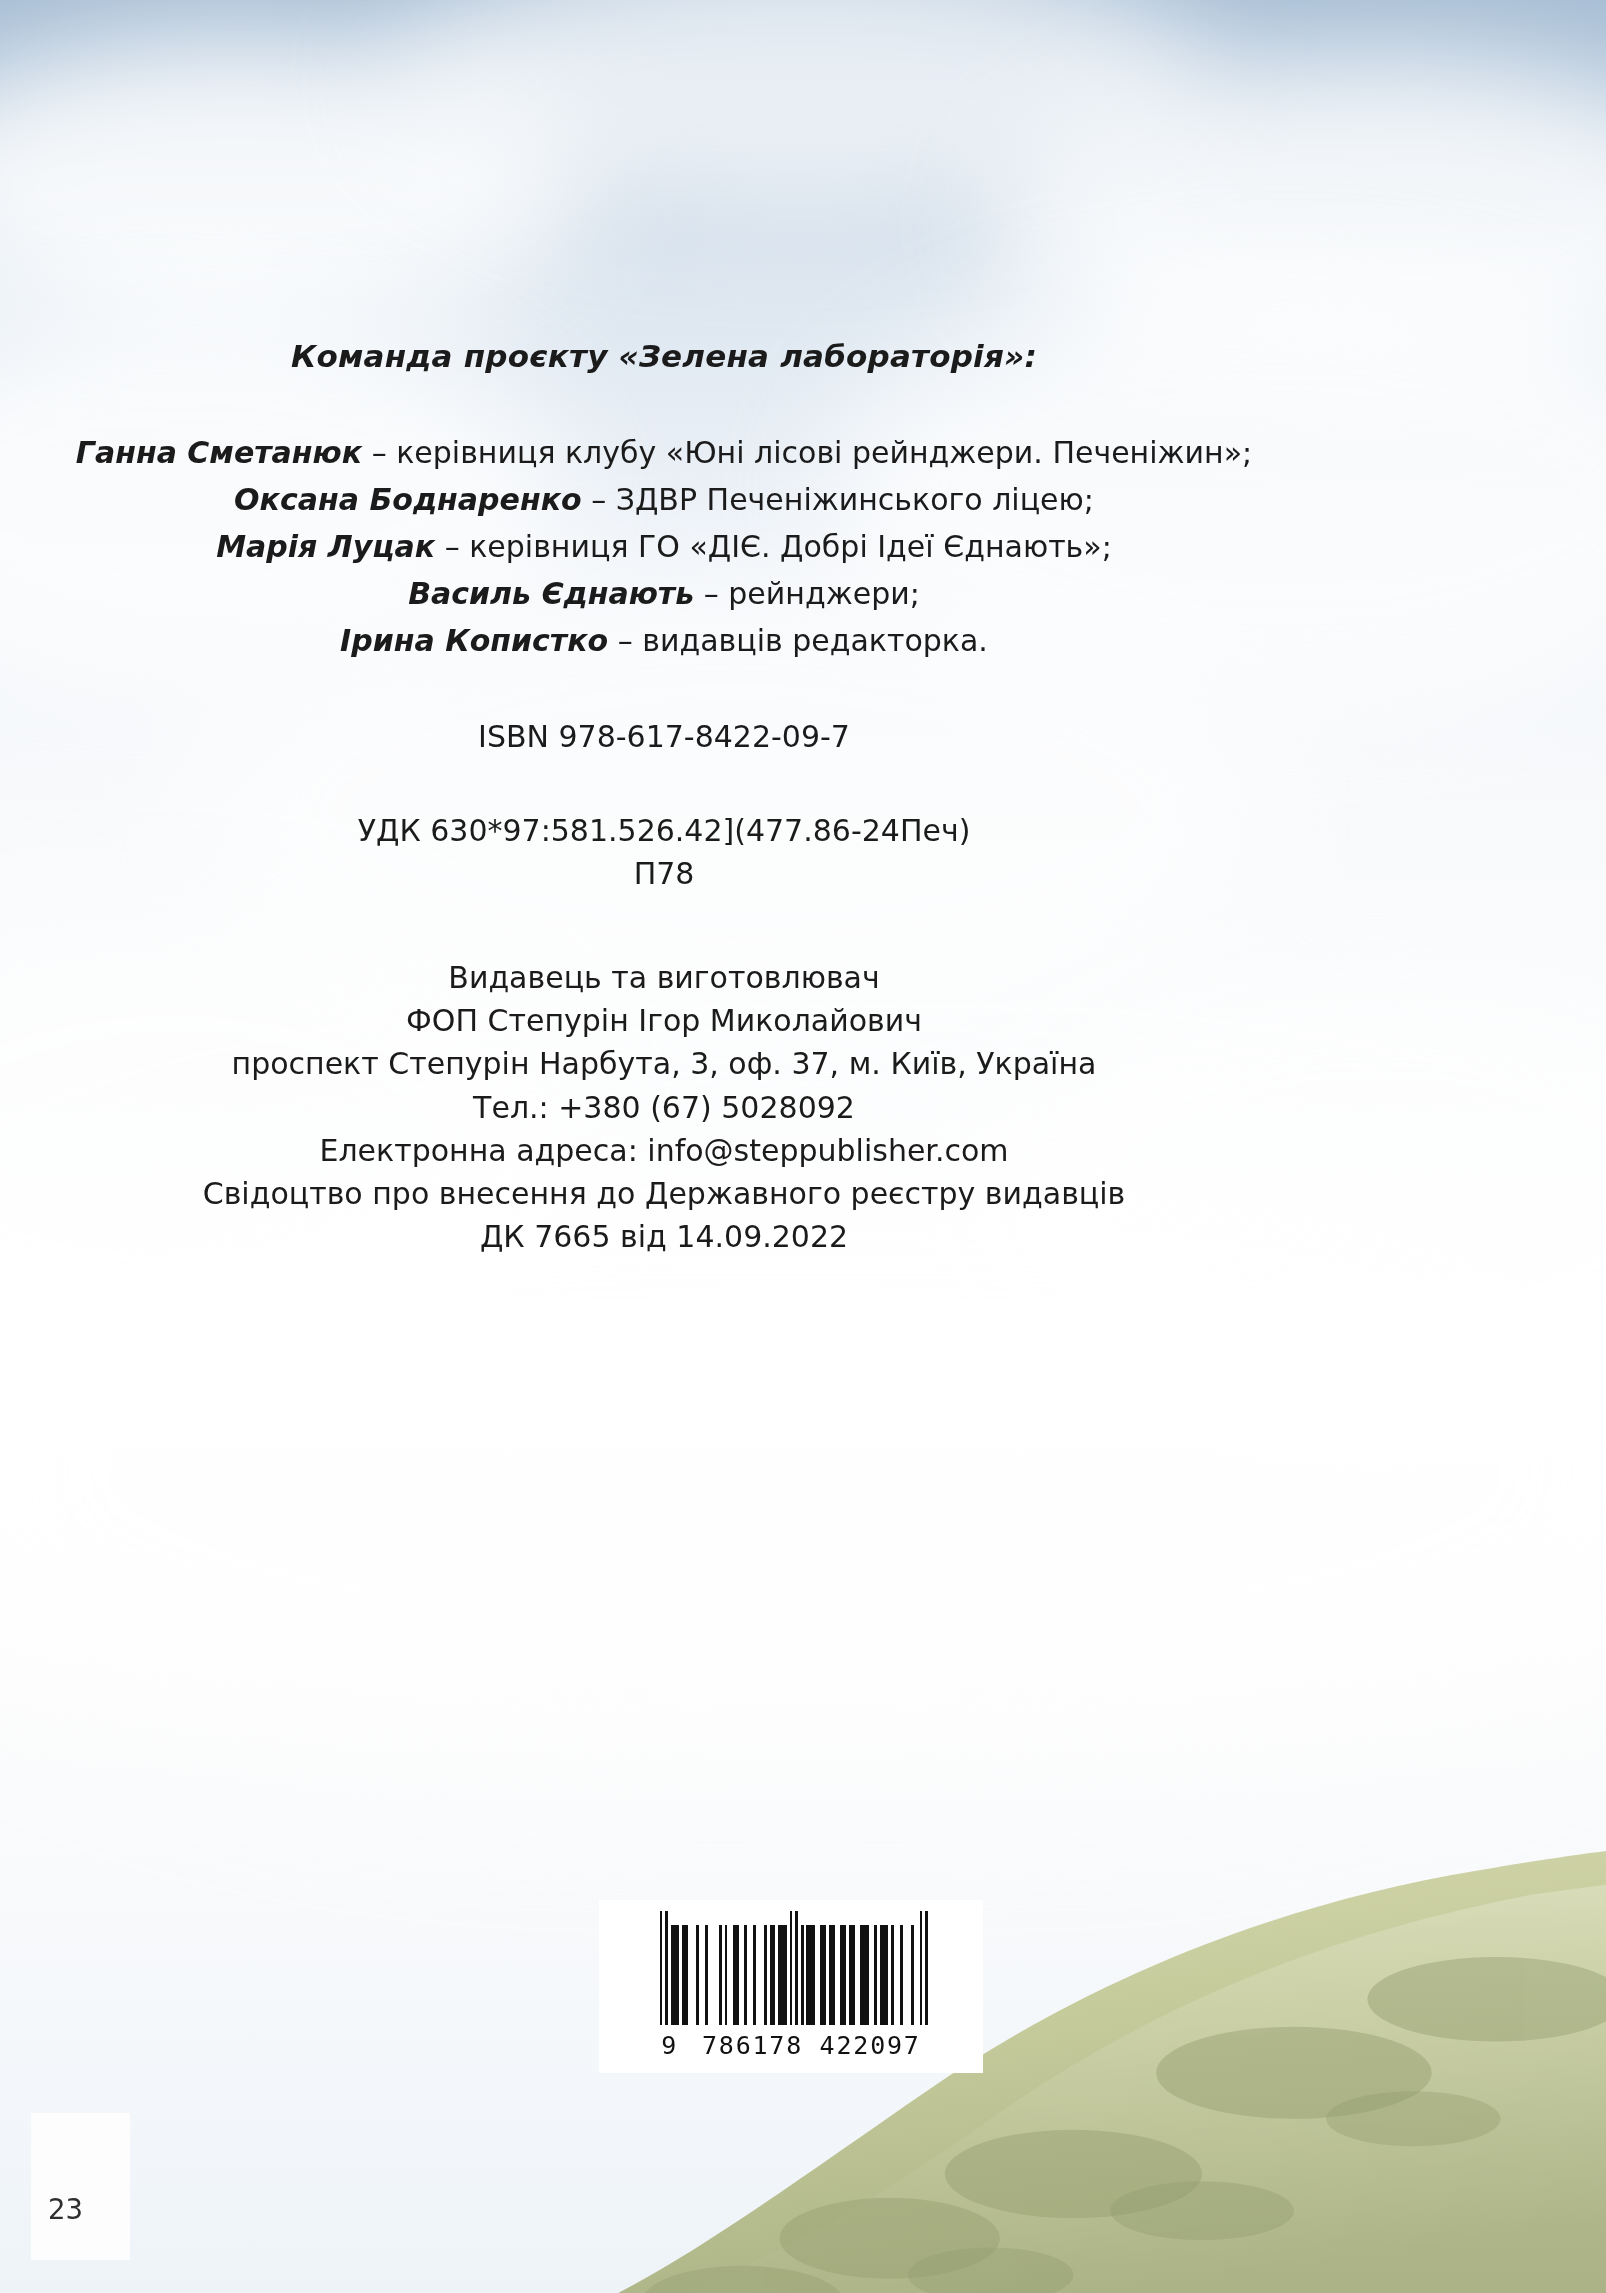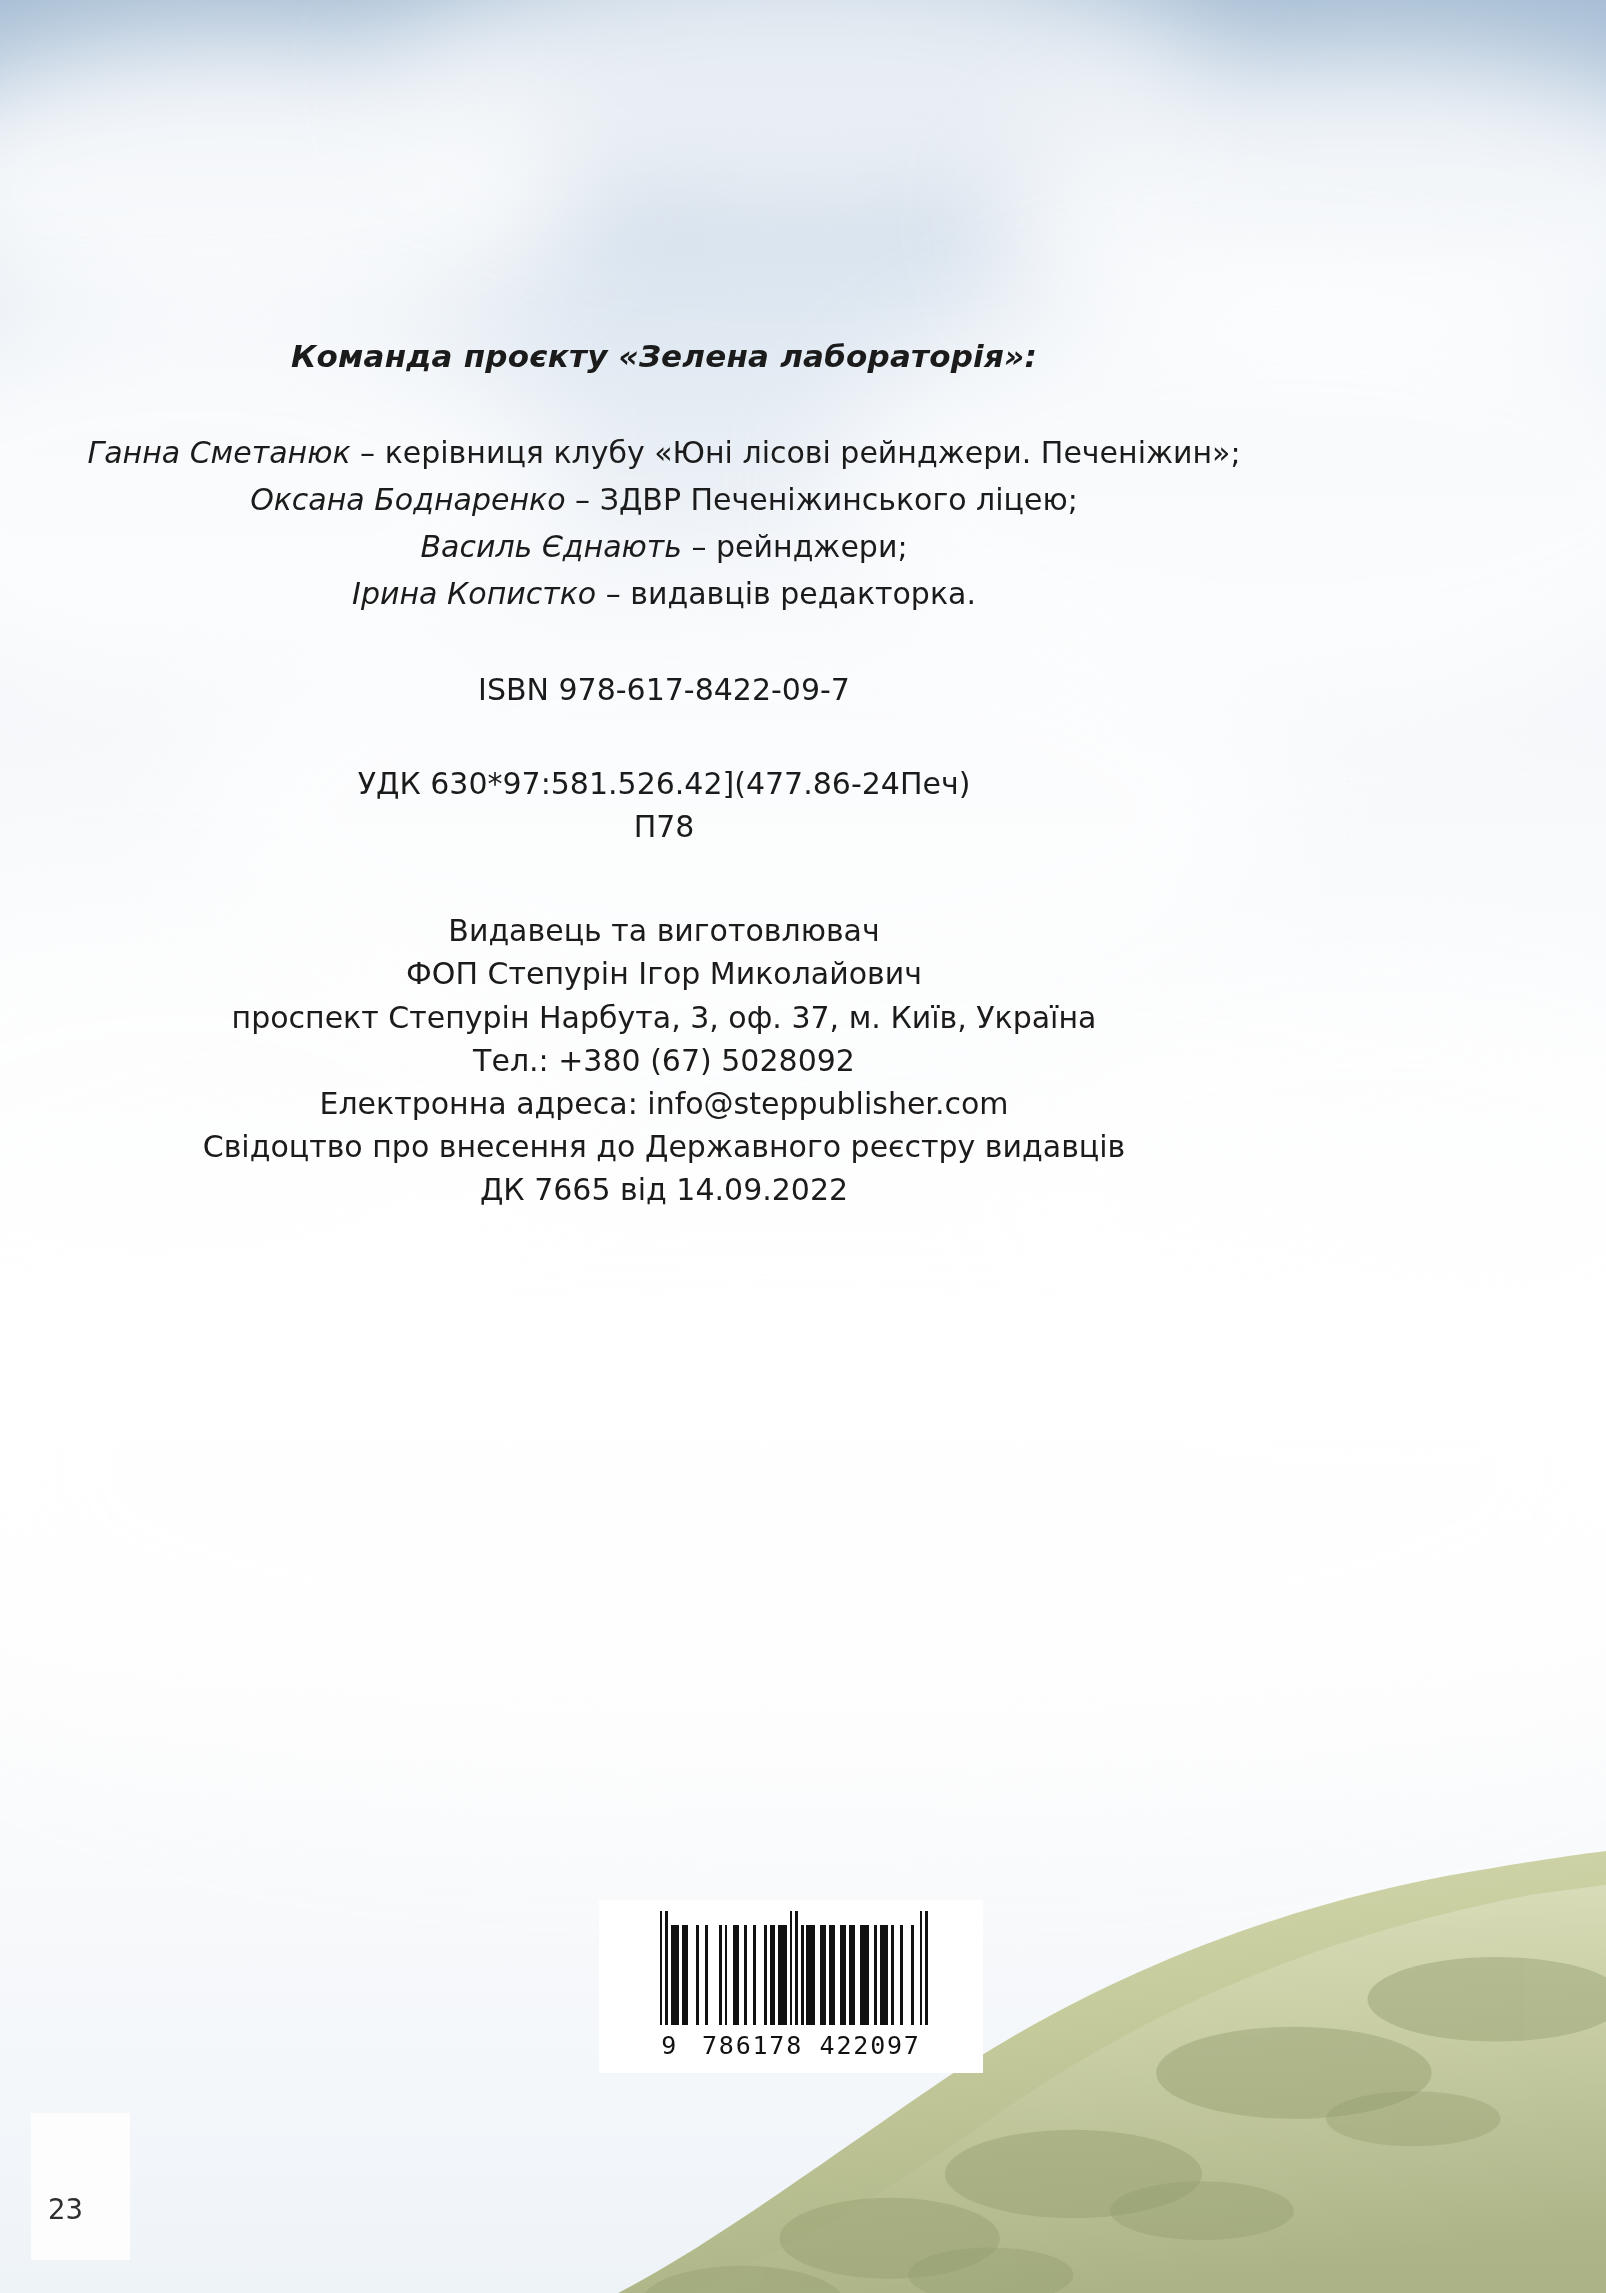--- a/index.html
+++ b/index.html
@@ -112,21 +112,21 @@
   .credit-list {
     font-size: 30px;
     line-height: 1.44;
     margin: 0;
     padding: 0;
     list-style: none;
   }
   .credit-list li { margin: 0 0 3.7px 0; }
   .credit-list .nm {
     font-style: italic;
-    font-weight: normal;
+    font-weight: bold;
   }
 
   .isbn {
     font-size: 30px;
     margin-top: 57px;
   }
 
   .udk {
     font-size: 30px;
     margin-top: 55px;
@@ -236,20 +236,24 @@
     <ul class="credit-list">
       <li>
         <span class="nm">Ганна Сметанюк</span>
         <span>– керівниця клубу «Юні лісові рейнджери. Печеніжин»;</span>
       </li>
       <li>
         <span class="nm">Оксана Боднаренко</span>
         <span>– ЗДВР Печеніжинського ліцею;</span>
       </li>
       <li>
+        <span class="nm">Марія Луцак</span>
+        <span>– керівниця ГО «ДІЄ. Добрі Ідеї Єднають»;</span>
+      </li>
+      <li>
         <span class="nm">Василь Єднають</span>
         <span>– рейнджери;</span>
       </li>
       <li>
         <span class="nm">Ірина Копистко</span>
         <span>– видавців редакторка.</span>
       </li>
     </ul>
 
     <div class="isbn">ISBN 978-617-8422-09-7</div>

